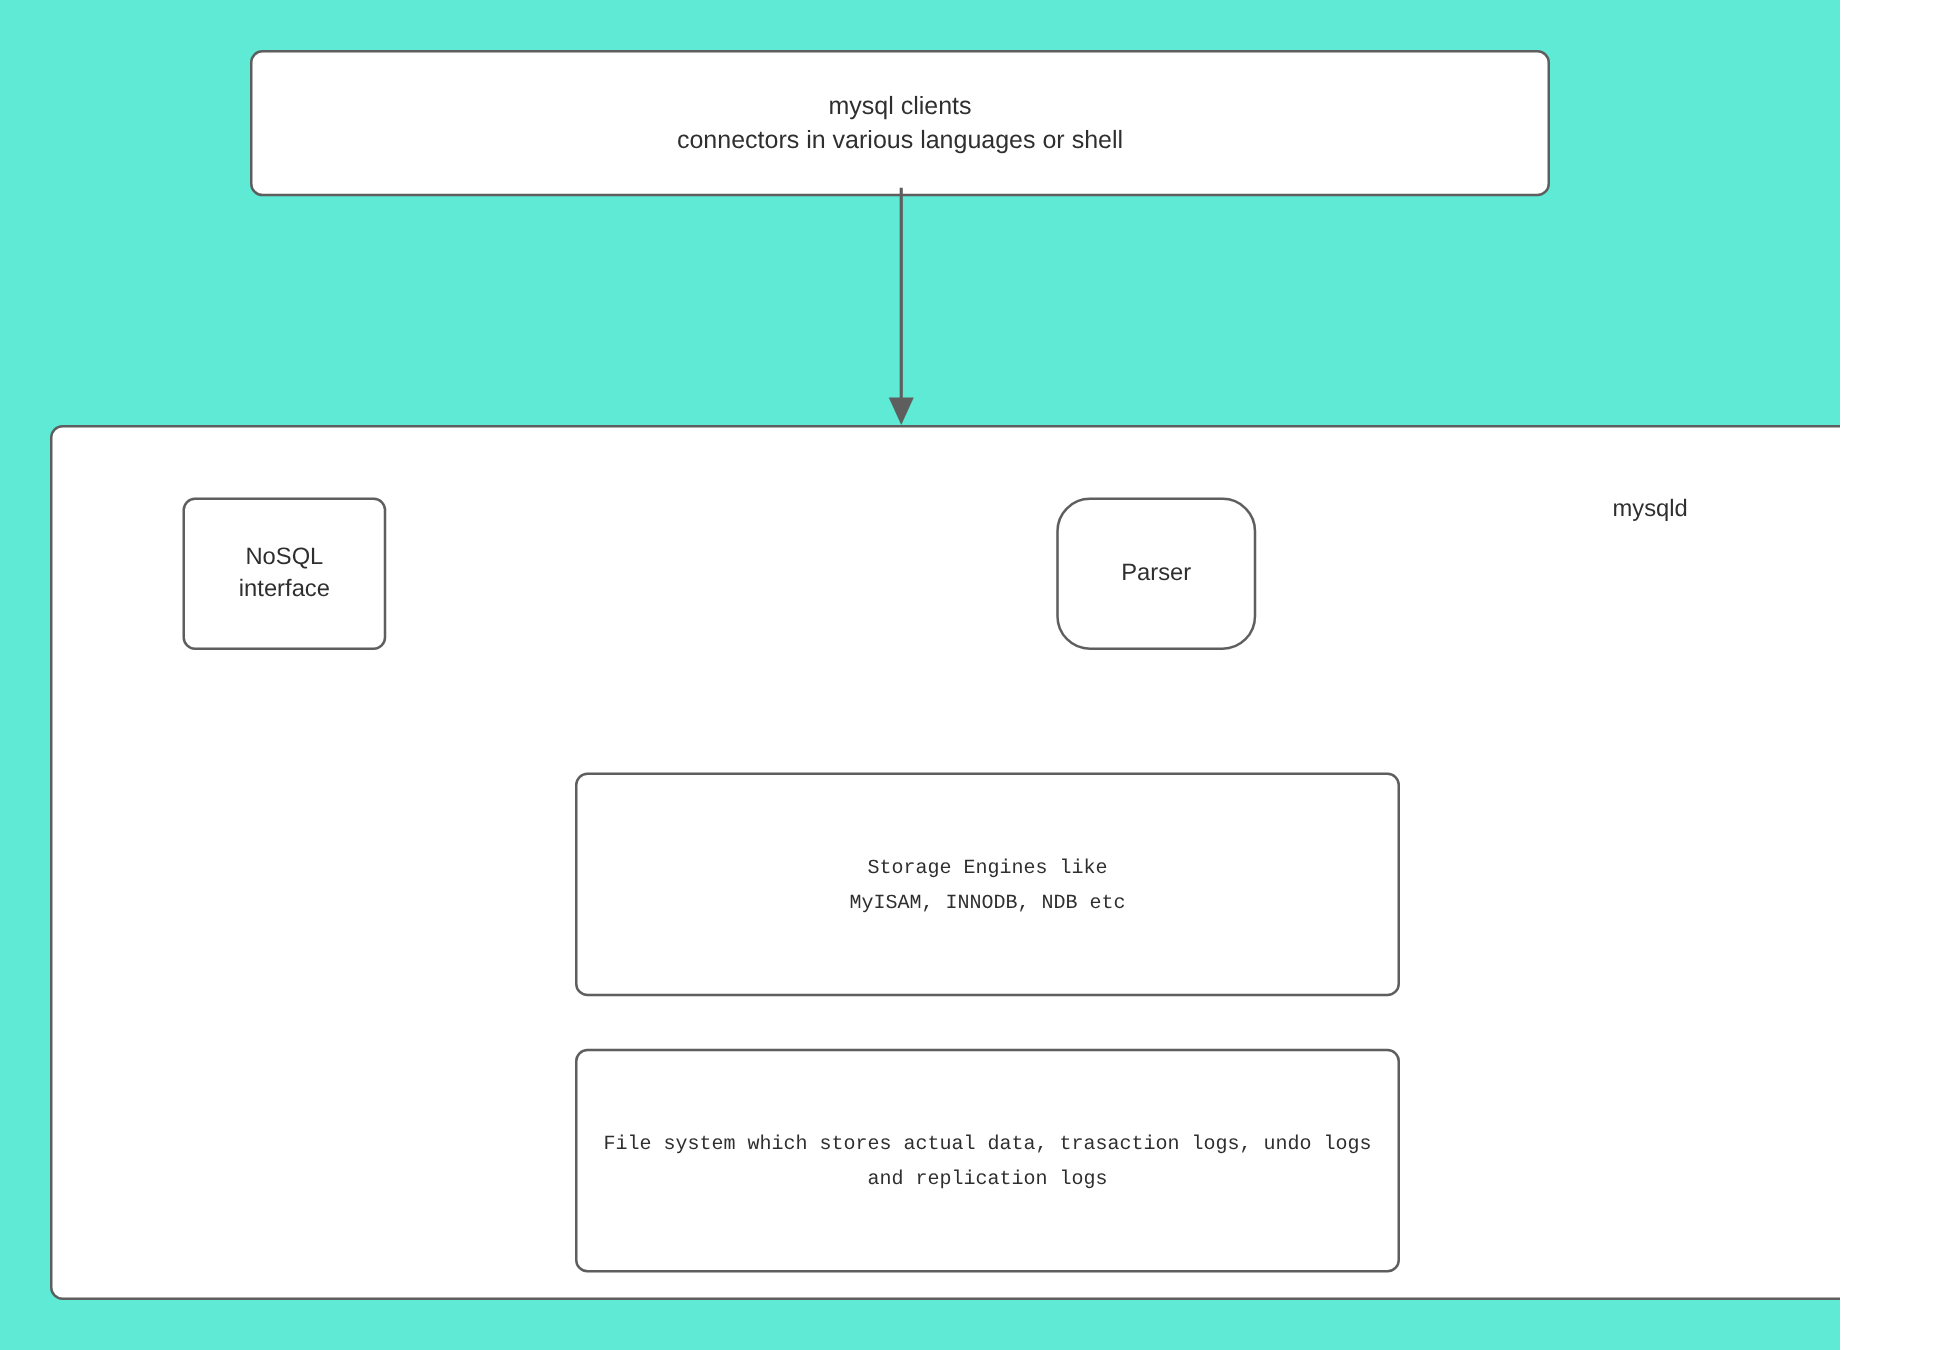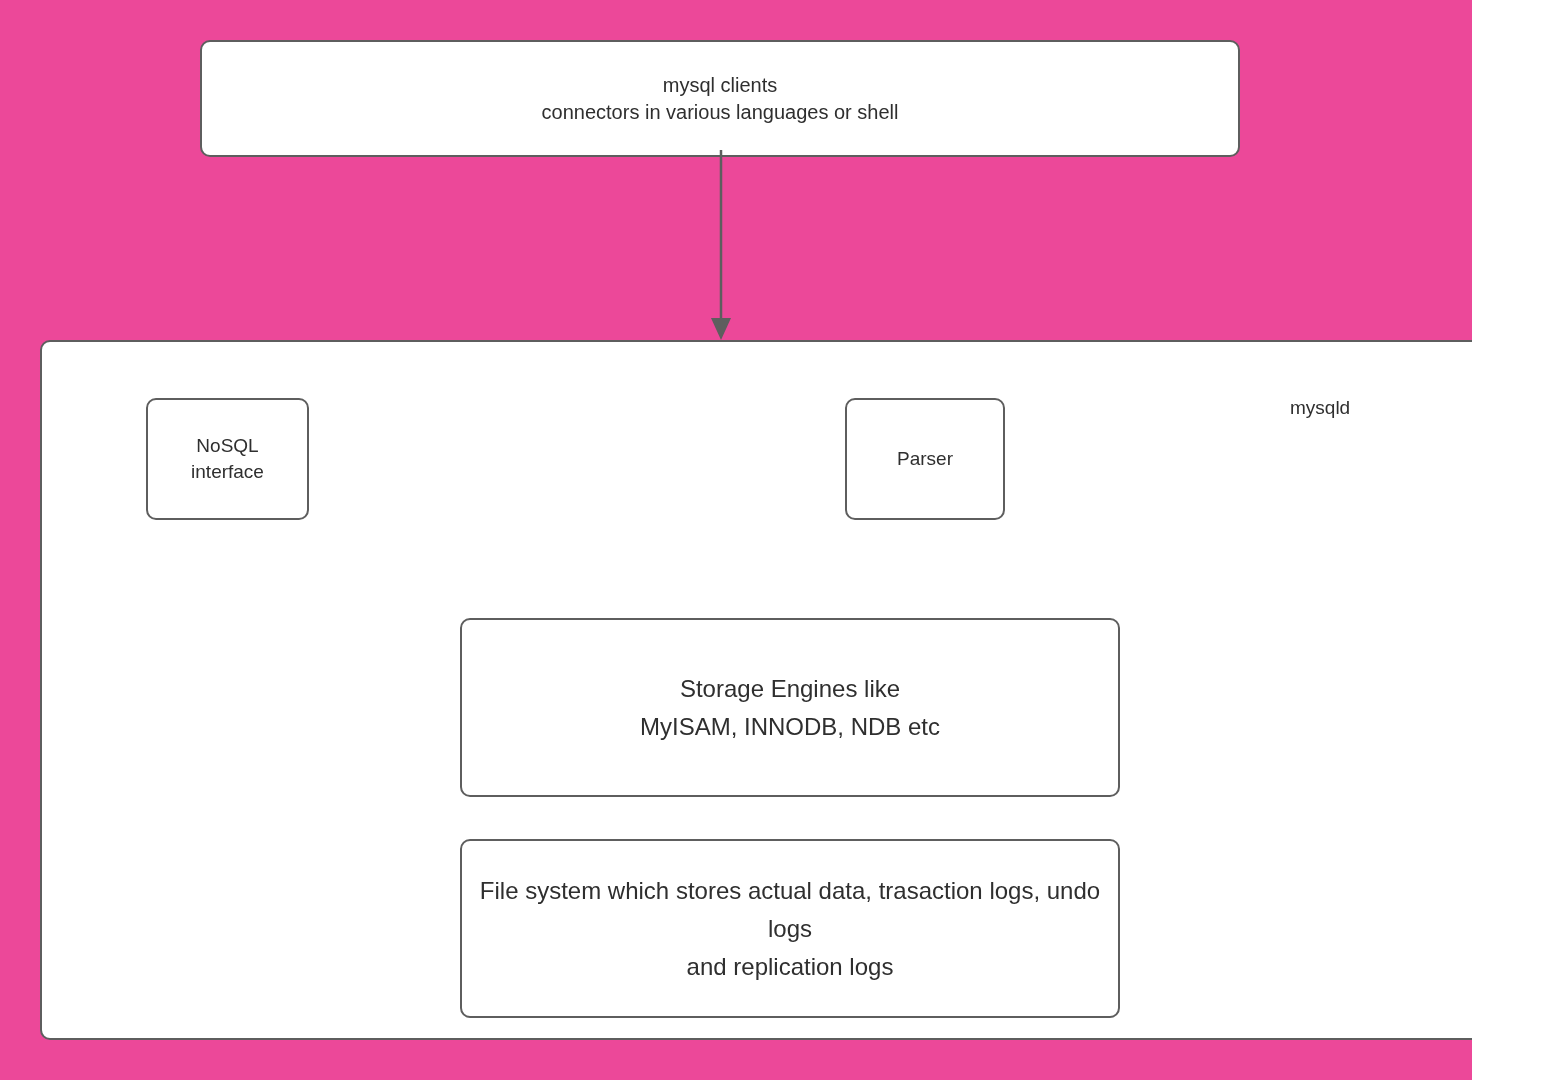--- a/index.html
+++ b/index.html
@@ -8,21 +8,21 @@
     padding: 0;
     background: #ffffff;
   }
   body {
     font-family: "Liberation Sans", sans-serif;
   }
   #canvas {
     position: relative;
     width: 1472px;
     height: 1080px;
-    background: #ec4899;
+    background: #5eead4;
     overflow: hidden;
   }
   .node {
     position: absolute;
     box-sizing: border-box;
     background: #ffffff;
     border: 2px solid #5e5e5e;
     border-radius: 10px;
     display: flex;
     align-items: center;
@@ -62,30 +62,31 @@
     width: 140px;
     text-align: left;
     color: #2f2f2f;
     font-family: "Liberation Sans", sans-serif;
     font-size: 19px;
     line-height: 26px;
   }
   #nosql-box      { left: 118px;  top: 398px; width: 163px; height: 122px; margin-left: 28px; }
   #sql-box        { left: 380px;  top: 398px; width: 161px; height: 122px; }
   #caches-box     { left: 610px;  top: 398px; width: 161px; height: 122px; }
-  #parser-box     { left: 845px;  top: 398px; width: 160px; height: 122px; }
+  #parser-box     { left: 845px;  top: 398px; width: 160px; height: 122px; border-radius: 27px; }
   #optimizer-box  { left: 1080px; top: 398px; width: 161px; height: 122px; }
 
   #storage-box    { left: 460px;  top: 618px; width: 660px; height: 179px; }
   #filesystem-box { left: 460px;  top: 839px; width: 660px; height: 179px; }
 
   #storage-box .node-label,
   #filesystem-box .node-label {
-    font-size: 24px;
-    line-height: 38px;
+    font-size: 16px;
+    line-height: 28px;
+    font-family: Liberation Mono, monospace;
   }
 
   
   #arrow-clients-to-mysqld {
     position: absolute;
     left: 660px;
     top: 150px;
     width: 130px;
     height: 200px;
     pointer-events: none;

